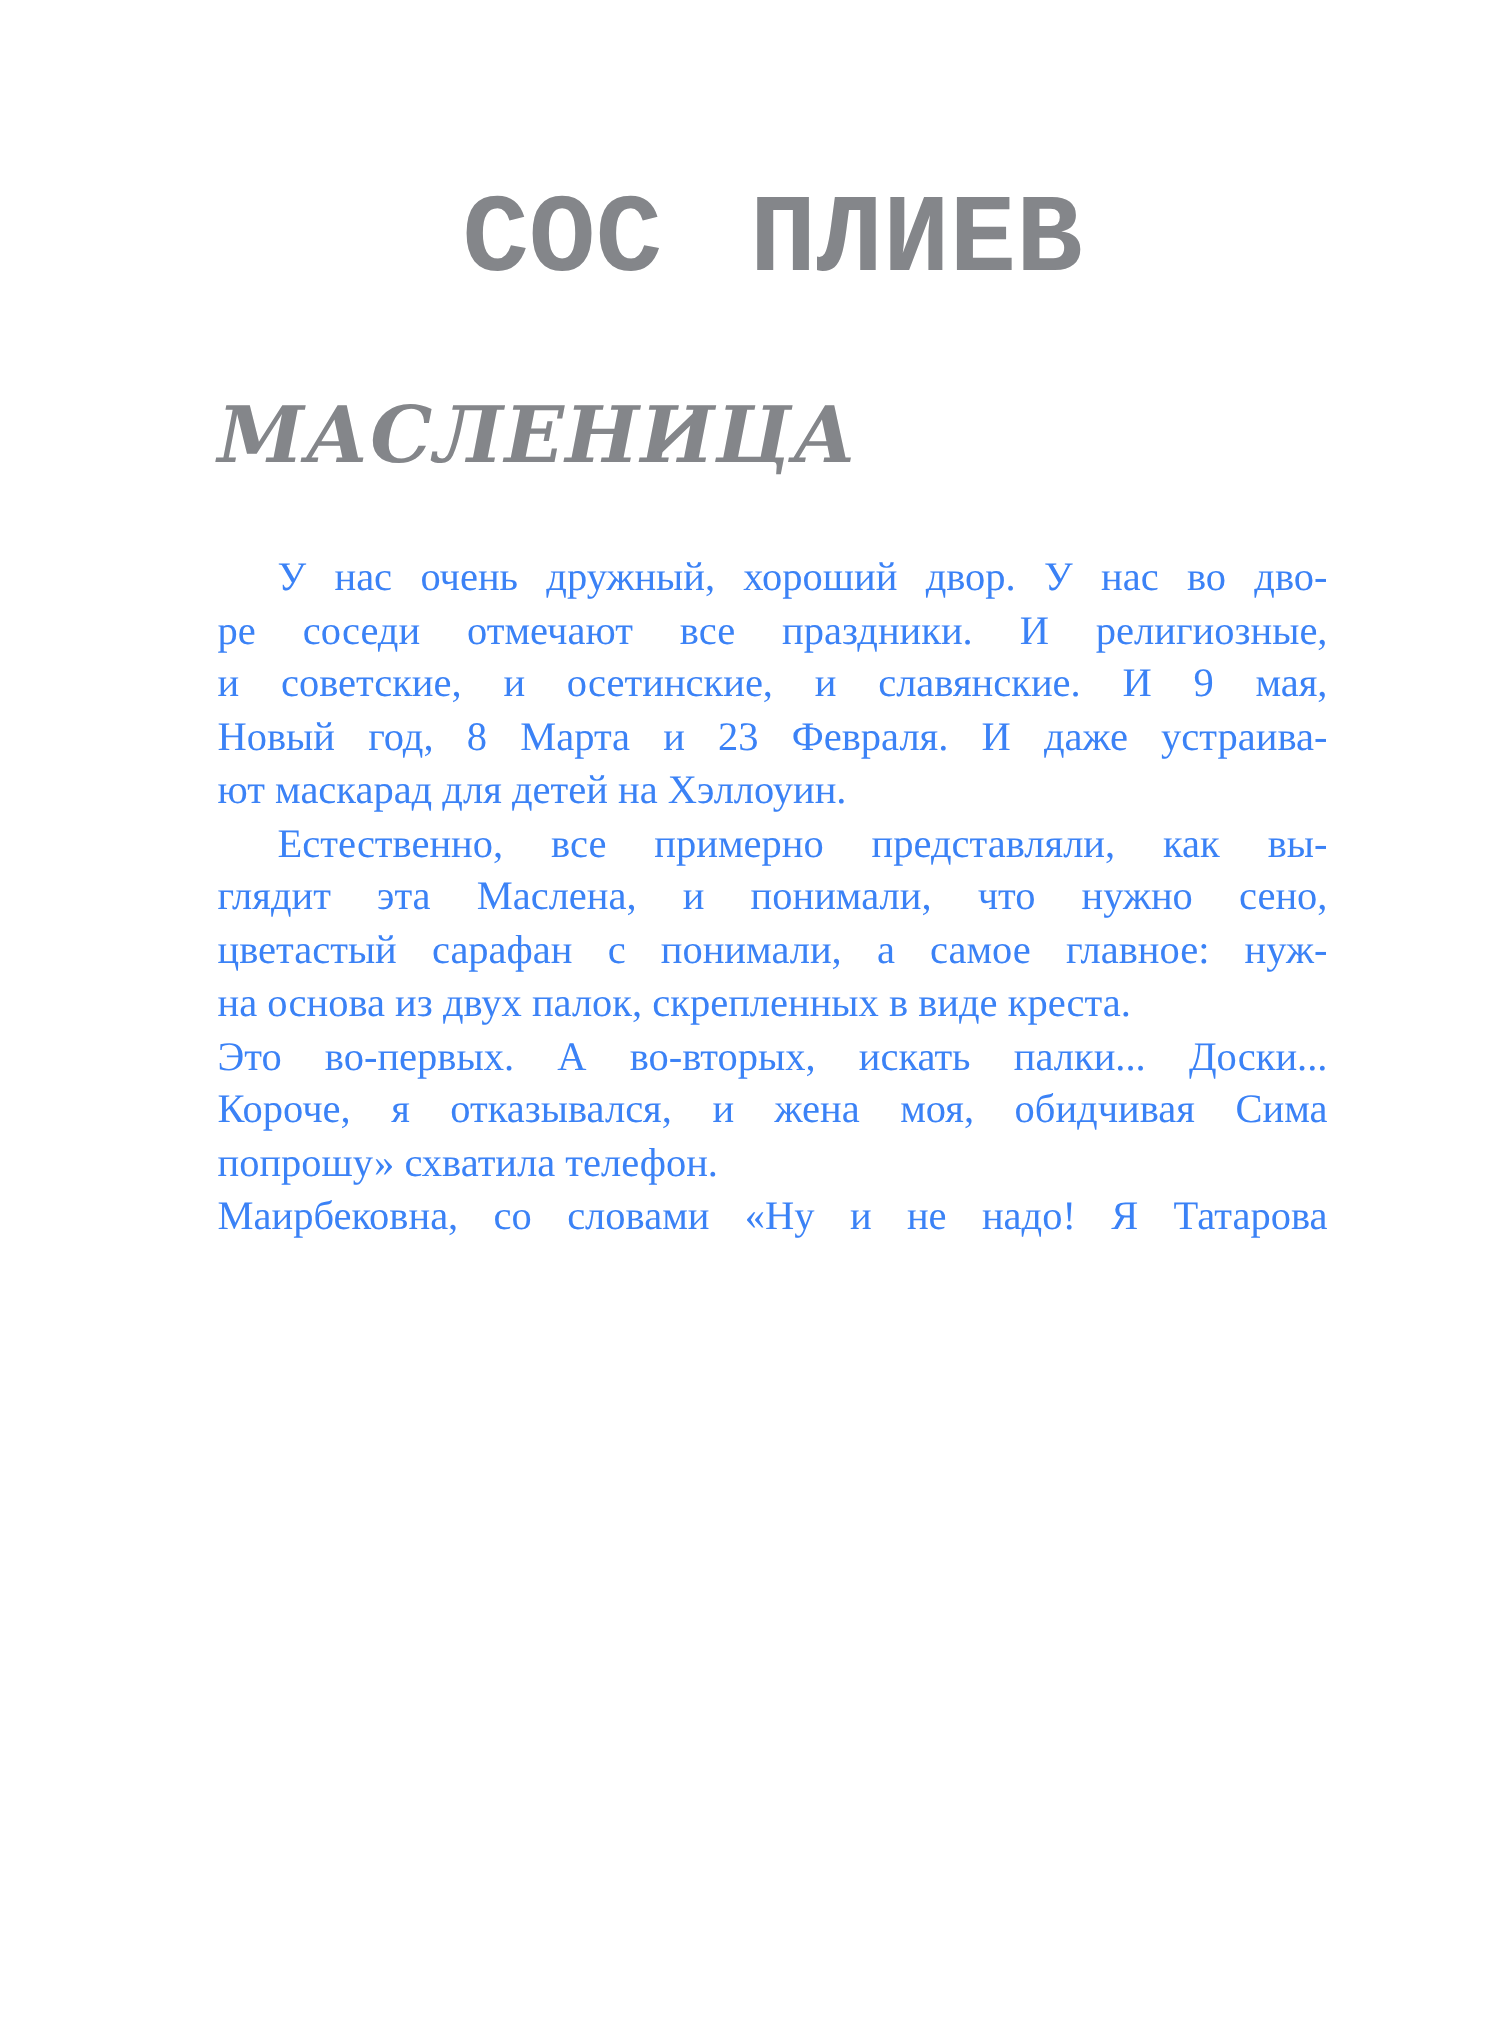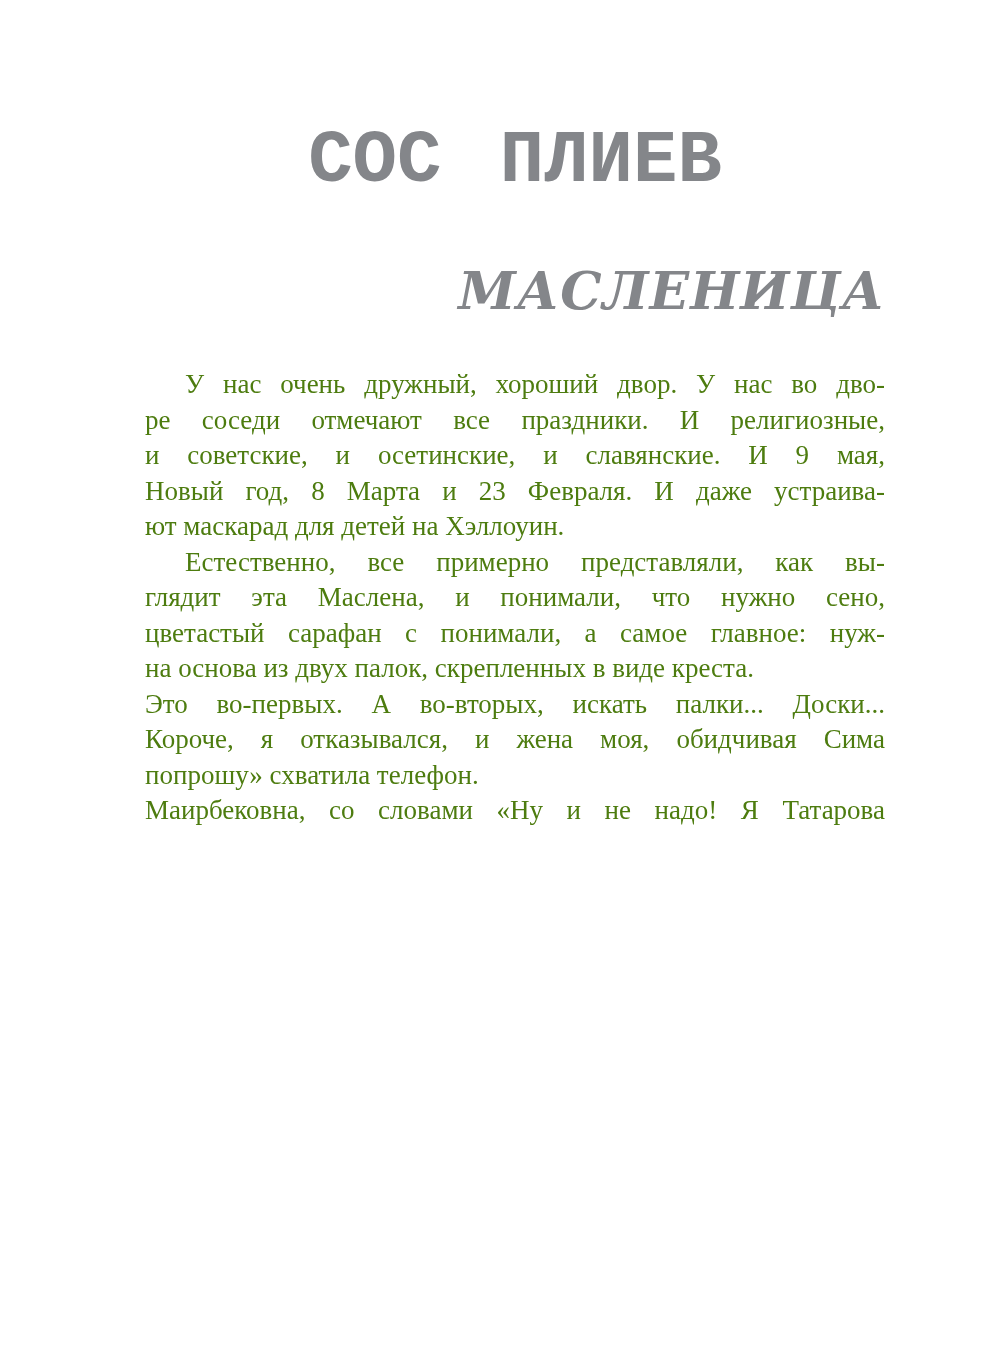--- a/index.html
+++ b/index.html
@@ -26,21 +26,21 @@
     line-height: 1.0;
     letter-spacing: 0px;
     word-spacing: 14px;
     white-space: nowrap;
   }
   .story-title {
     position: absolute;
     top: 262px;
     left: 145px;
     width: 740px;
-    text-align: right;
+    text-align: left;
     font-family: "DejaVu Serif", serif;
     font-style: italic;
     font-weight: bold;
     font-size: 52px;
     line-height: 1.1;
     letter-spacing: 1px;
     white-space: nowrap;
   }
   .body-text {
     position: absolute;
@@ -83,21 +83,21 @@
   }
 </style>
 </head>
 <body>
 
 <div class="page" style="background: rgb(255, 255, 255);">
   <div class="author-title" style="color: rgb(132, 134, 138);">СОС ПЛИЕВ</div>
 
   <div class="story-title" style="color: rgb(132, 134, 138);">МАСЛЕНИЦА</div>
 
-  <div class="body-text" id="body-text" style="color: #4d7c0f;">
+  <div class="body-text" id="body-text" style="color: #3b82f6;">
       <div class="paragraph">
         <div class="text-line first-line">У нас очень дружный, хороший двор. У нас во дво-</div>
         <div class="text-line">ре соседи отмечают все праздники. И религиозные,</div>
         <div class="text-line">и советские, и осетинские, и славянские. И 9 мая,</div>
         <div class="text-line">Новый год, 8 Марта и 23 Февраля. И даже устраива-</div>
         <div class="text-line unjustified">ют маскарад для детей на Хэллоуин.</div>
       </div>
       <div class="paragraph">
         <div class="text-line first-line">Естественно, все примерно представляли, как вы-</div>
         <div class="text-line">глядит эта Маслена, и понимали, что нужно сено,</div>

